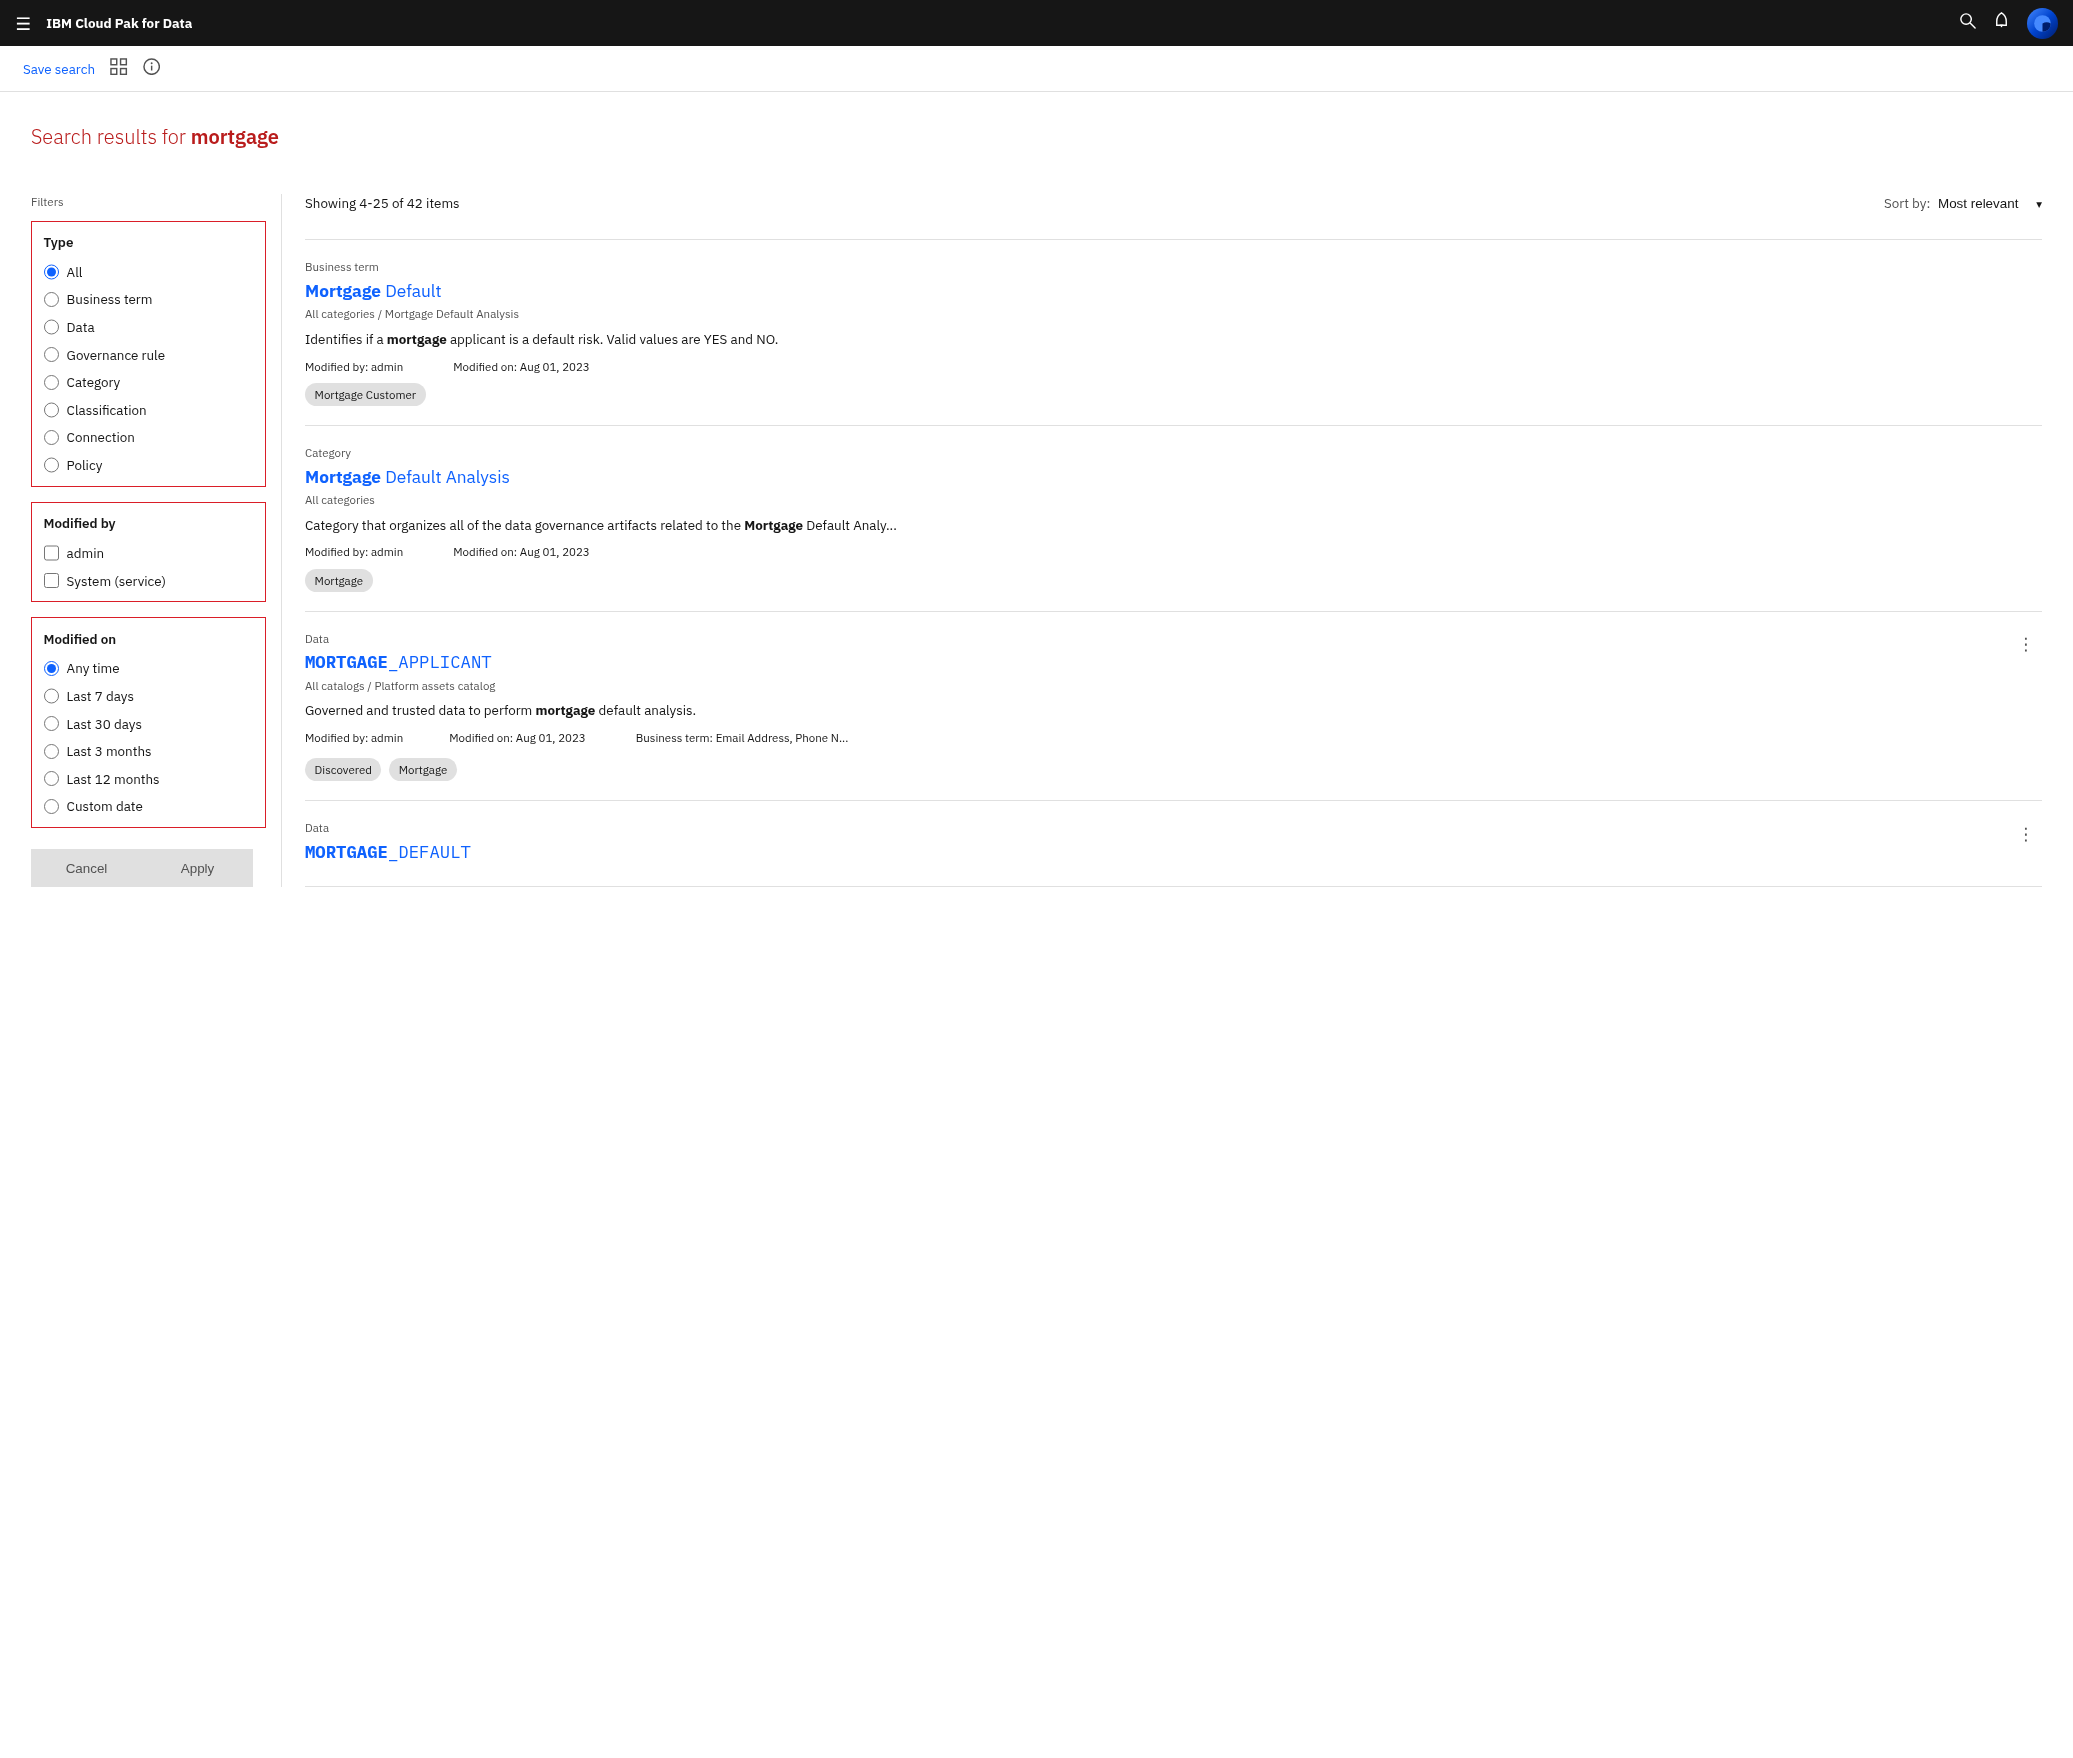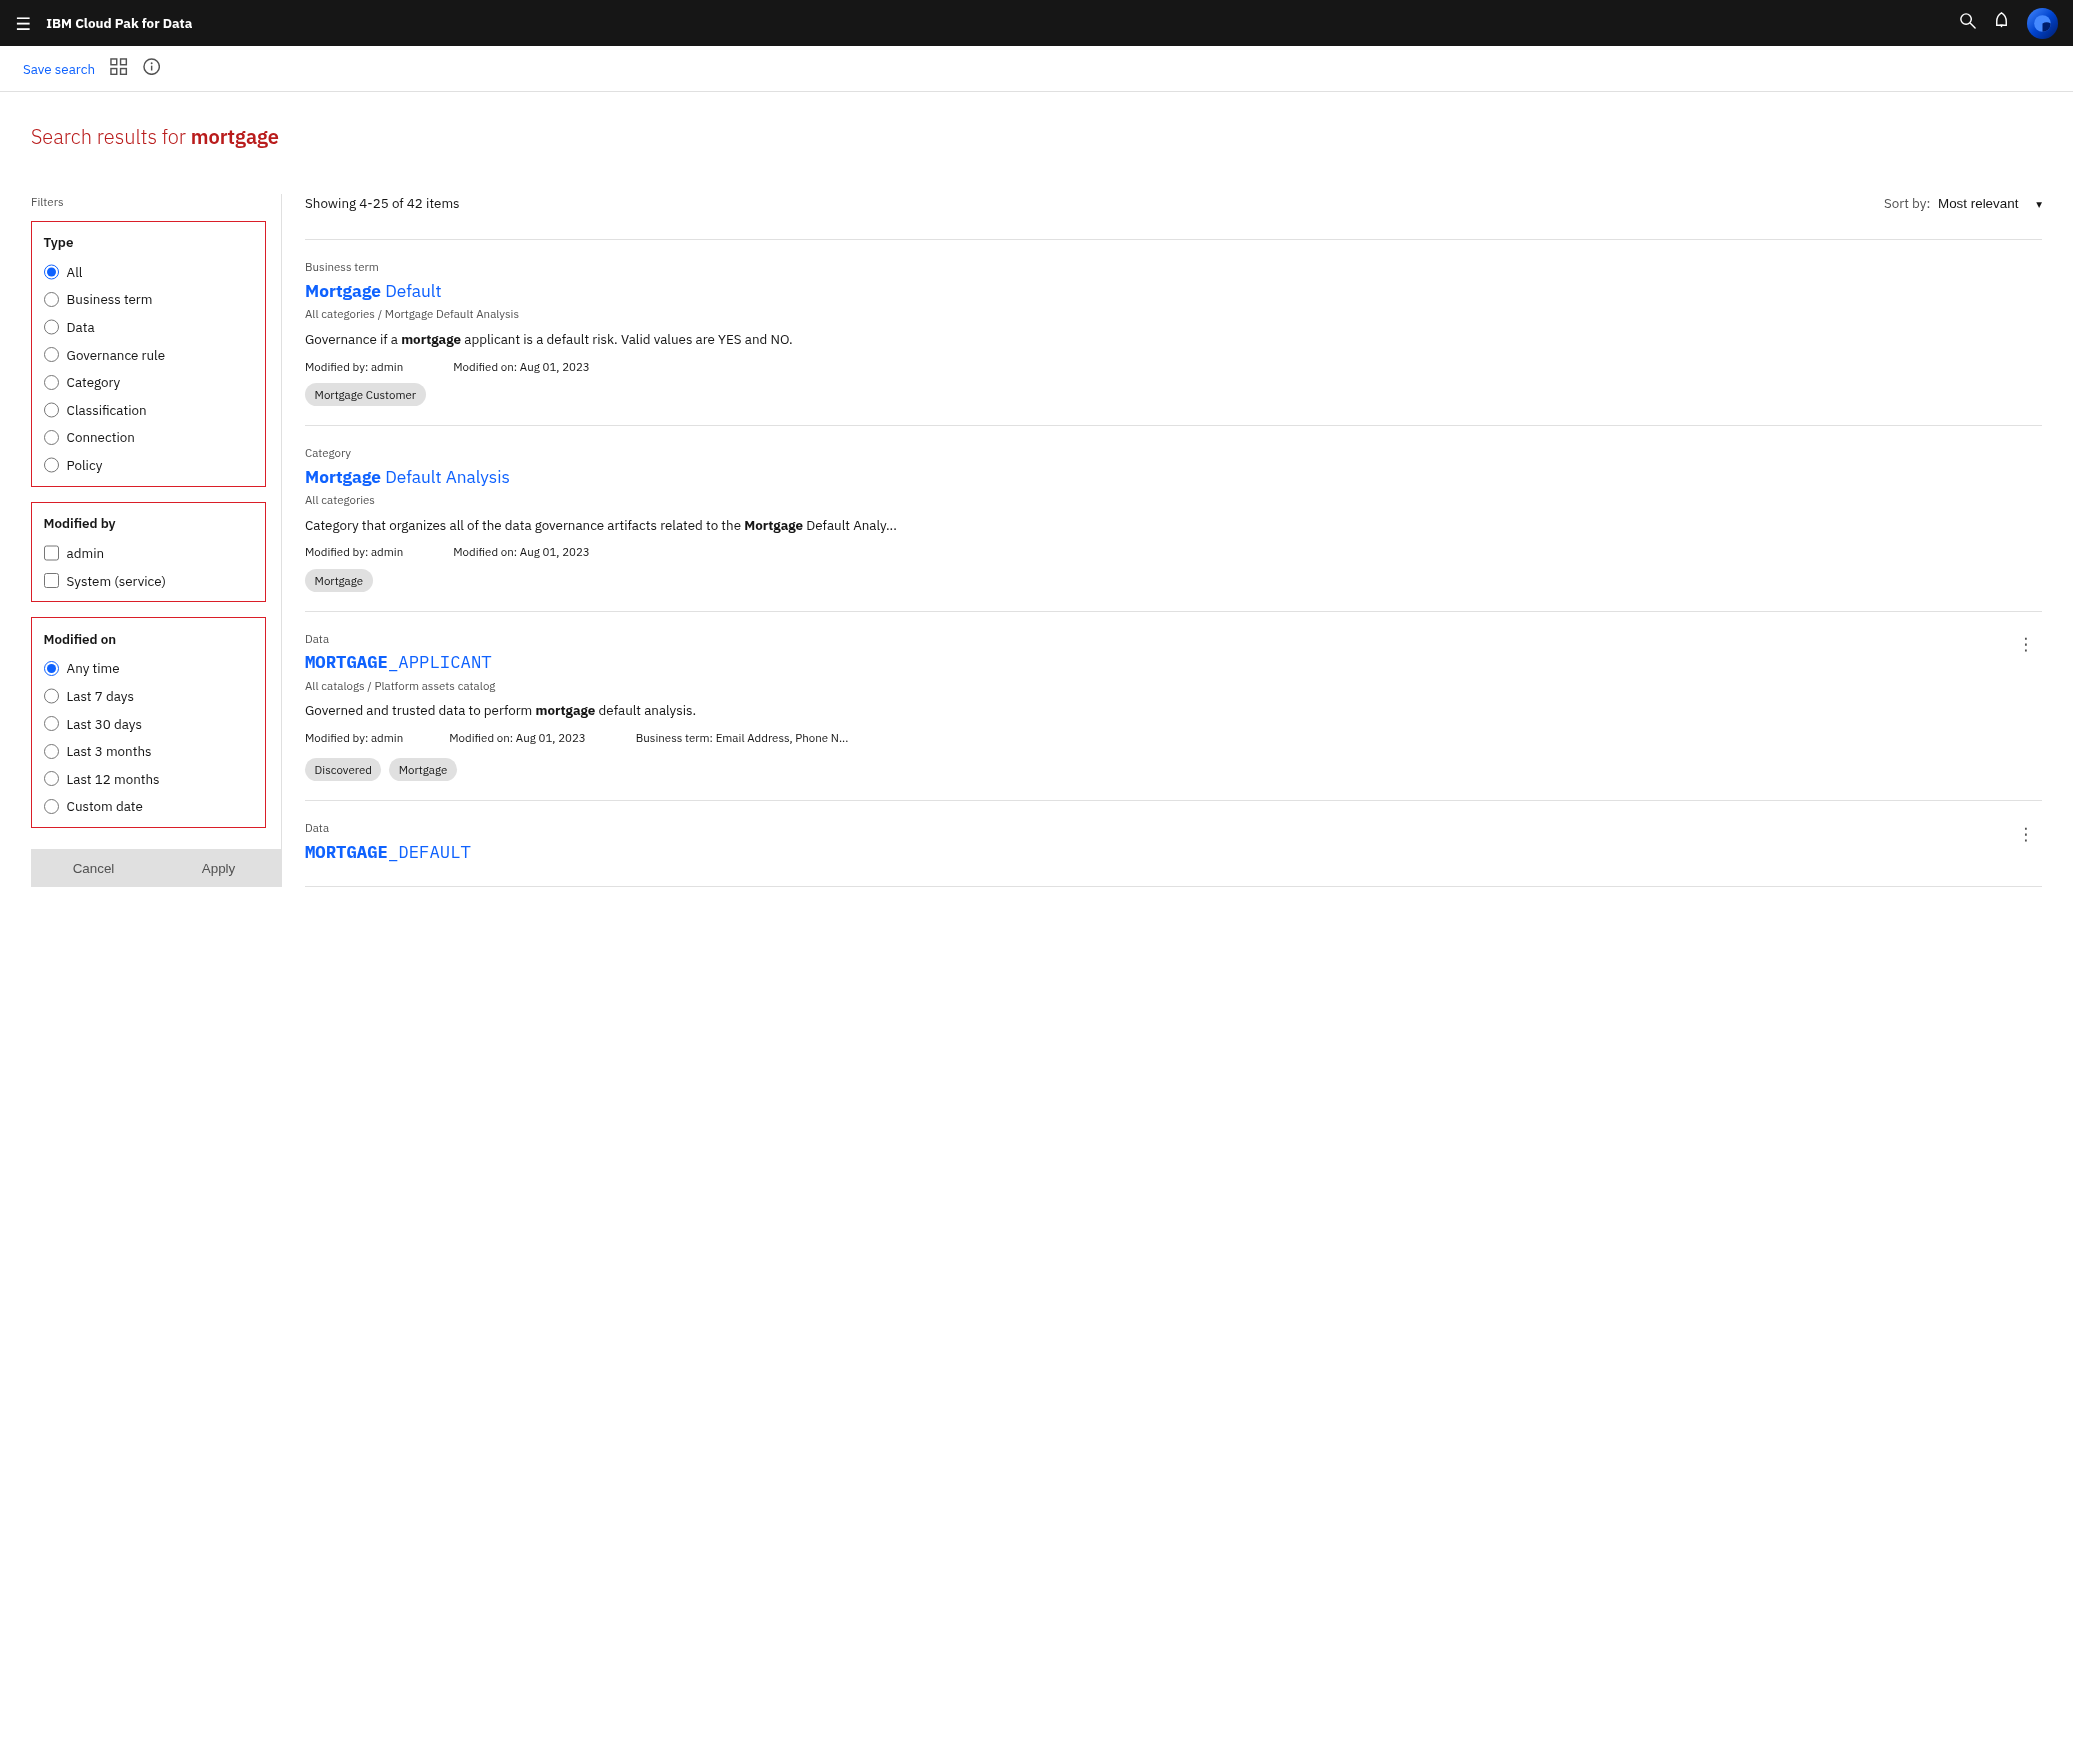--- a/index.html
+++ b/index.html
@@ -180,21 +180,21 @@
     .sidebar-wrapper {
       width: 250px;
       min-width: 250px;
       display: flex;
       flex-direction: column;
     }
 
     .sidebar-actions {
       background: #e0e0e0;
       display: flex;
-      width: 250px;
+      width: 222px;
       margin-top: auto;
     }
 
     .page-header {
       padding: 31px 31px 15.4px 31px;
       background: #fff;
     }
 
     .last-card {
       border-bottom: 1px solid #e0e0e0;
@@ -376,21 +376,21 @@
 
       <div class="result-card">
         <div class="result-type">Business term</div>
         <div class="result-title">
           <a>
             <span class="bold-blue">Mortgage</span><span> Default</span>
           </a>
         </div>
         <div class="result-path">All categories / Mortgage Default Analysis</div>
         <div class="result-desc">
-          <span>Governance if a </span><strong>mortgage</strong><span> applicant is a default risk. Valid values are YES and NO.</span>
+          <span>Identifies if a </span><strong>mortgage</strong><span> applicant is a default risk. Valid values are YES and NO.</span>
         </div>
         <div class="result-meta">
           <span><span>Modified by:</span> <span>admin</span></span>
           <span><span>Modified on:</span> <span>Aug 01, 2023</span></span>
         </div>
         <div class="result-tags">
           <span class="tag">Mortgage Customer</span>
         </div>
       </div>
 

